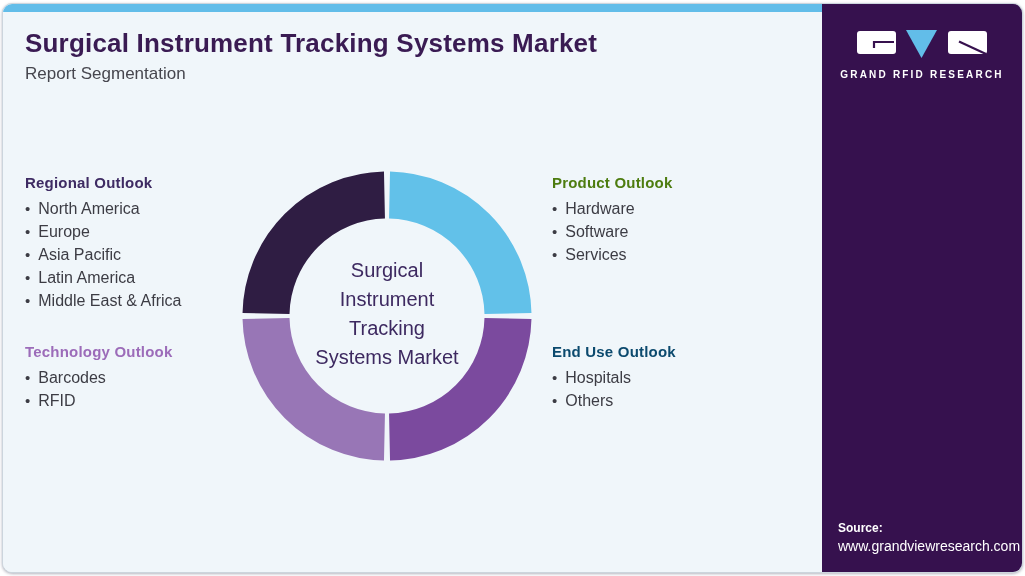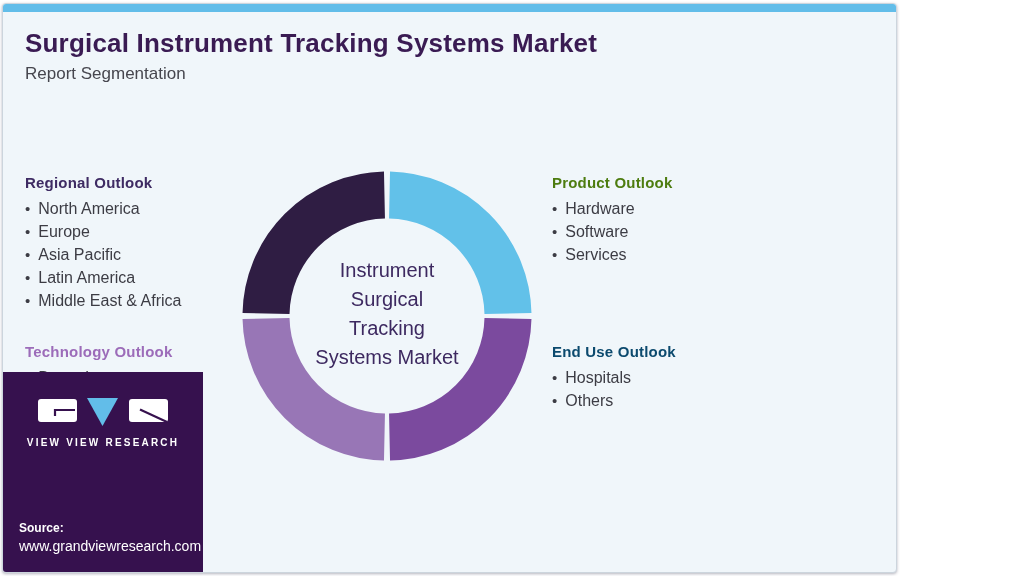--- a/index.html
+++ b/index.html
@@ -1,24 +1,23 @@
 <!DOCTYPE html>
 <html><head>
 <meta charset="utf-8">
 <style>
   * { margin:0; padding:0; box-sizing:border-box; }
   html,body { width:1025px; height:576px; background:#ffffff; font-family:"Liberation Sans", sans-serif; }
   .stage { position:relative; width:1025px; height:576px; overflow:hidden; }
 
   .card {
-    position:absolute; left:2px; top:3px; width:895px; height:570px;
-    border-radius:4px; overflow:hidden; display:flex;
+    position:absolute; left:2px; top:3px; width:1021px; height:570px;
+    border-radius:10px; overflow:hidden; display:flex;
     border:1px solid #ccd5dd; box-shadow:0 1px 3px rgba(40,40,70,.35);
     background:#f0f6fa;
-    flex-direction:column;
   }
   .main { position:relative; flex:1 1 auto; background:#f0f6fa; }
   .topbar { position:absolute; left:0; top:0; width:100%; height:8px; background:#62bde9; }
 
   .header { position:absolute; left:22px; top:24px; }
   .title { font-size:26px; font-weight:700; color:#3a1b53; letter-spacing:.2px; }
   .subtitle { font-size:17px; color:#46464e; margin-top:5px; }
 
   .group { position:absolute; width:225px; }
   .group h2 { font-size:15px; font-weight:700; margin-bottom:6px; letter-spacing:.2px; }
@@ -145,38 +144,38 @@
       </div>
 
       <div class="donut-wrap">
         <svg viewBox="0 0 300 300">
             <path d="M 270.9734627004563 147.4659671941138 A 121 121 0 0 0 152.5340328058862 29.02653729954369" fill="none" stroke="#62c1e9" stroke-width="47"></path>
             <path d="M 147.46596719411377 29.02653729954369 A 121 121 0 0 0 29.02653729954369 147.46596719411383" fill="none" stroke="#2f1d43" stroke-width="47"></path>
             <path d="M 29.02653729954369 152.53403280588617 A 121 121 0 0 0 147.46596719411383 270.9734627004563" fill="none" stroke="#9876b6" stroke-width="47"></path>
             <path d="M 152.5340328058861 270.9734627004563 A 121 121 0 0 0 270.9734627004563 152.53403280588628" fill="none" stroke="#7b4a9e" stroke-width="47"></path>
           </svg>
         <div class="donut-center">
+          <div>Surgical</div>
           <div>Instrument</div>
-          <div>Surgical</div>
           <div>Tracking</div>
           <div>Systems Market</div>
         </div>
       </div>
     </div>
 
     <div class="sidebar">
       <div class="logo">
         <svg width="130" height="32" viewBox="0 0 130 32">
           <rect x="0" y="1" width="39" height="23" rx="3" fill="#ffffff"></rect>
           <path d="M17 18 L17 12 L37 12" stroke="#36114E" stroke-width="2.2" fill="none"></path>
           <polygon points="49,0 80,0 64.5,28" fill="#62bde9"></polygon>
           <rect x="91" y="1" width="39" height="23" rx="3" fill="#ffffff"></rect>
           <path d="M102 11.5 L129 24" stroke="#36114E" stroke-width="2.2" fill="none"></path>
         </svg>
-        <div class="logo-text">VIEW VIEW RESEARCH</div>
+        <div class="logo-text">GRAND RFID RESEARCH</div>
       </div>
 
 
       <div class="source">
         <div class="source-label">Source:</div>
         <div class="source-url">www.grandviewresearch.com</div>
       </div>
     </div>
 
   </div>

